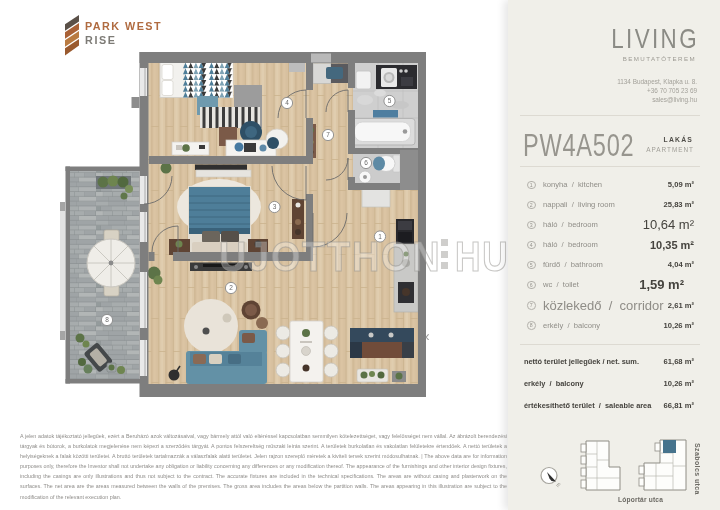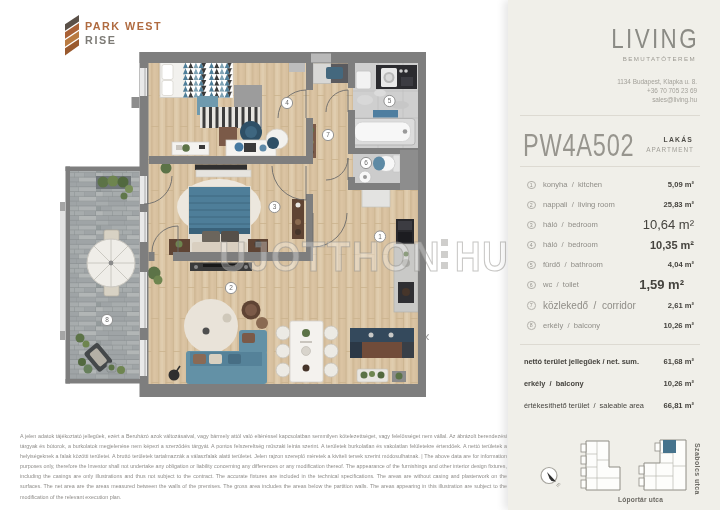--- a/index.html
+++ b/index.html
@@ -701,21 +701,21 @@
   </div>
 
 <div class="abs" style="left:508px;top:278.4px;width:212px;height:14px;">
     <span class="abs" style="left:19px;top:2.5px;width:6.6px;height:6.6px;border:0.9px solid #b3b1ab;border-radius:50%;font-size:5.2px;color:#97958f;text-align:center;line-height:6.8px;">6</span>
     <span class="abs" style="left:35px;top:0px;font-size:7.6px;color:#8f8d87;line-height:14px;">wc&nbsp;&nbsp;/&nbsp;&nbsp;toilet</span>
     <span class="abs" style="right:36px;top:0px;font-size:13px;font-weight:bold;color:#45433e;line-height:14px;">1,59 m²</span>
   </div>
 
 <div class="abs" style="left:508px;top:298.5px;width:212px;height:14px;">
     <span class="abs" style="left:19px;top:2.5px;width:6.6px;height:6.6px;border:0.9px solid #b3b1ab;border-radius:50%;font-size:5.2px;color:#97958f;text-align:center;line-height:6.8px;">7</span>
-    <span class="abs" style="left:35px;top:0px;font-size:10px;color:#8f8d87;line-height:14px;">közlekedő&nbsp;&nbsp;/&nbsp;&nbsp;corridor</span>
+    <span class="abs" style="left:35px;top:0px;font-size:13px;color:#8f8d87;line-height:14px;">közlekedő&nbsp;&nbsp;/&nbsp;&nbsp;corridor</span>
     <span class="abs" style="right:26px;top:0px;font-size:7.6px;font-weight:bold;color:#45433e;line-height:14px;">2,61 m²</span>
   </div>
 
 <div class="abs" style="left:508px;top:318.5px;width:212px;height:14px;">
     <span class="abs" style="left:19px;top:2.5px;width:6.6px;height:6.6px;border:0.9px solid #b3b1ab;border-radius:50%;font-size:5.2px;color:#97958f;text-align:center;line-height:6.8px;">8</span>
     <span class="abs" style="left:35px;top:0px;font-size:7.6px;color:#8f8d87;line-height:14px;">erkély&nbsp;&nbsp;/&nbsp;&nbsp;balcony</span>
     <span class="abs" style="right:26px;top:0px;font-size:7.6px;font-weight:bold;color:#45433e;line-height:14px;">10,26 m²</span>
   </div>
 
 <div class="abs" style="left:520px;top:344px;width:180px;height:1px;background:#dddad2;"></div>
@@ -724,21 +724,21 @@
     <span class="abs" style="left:16px;top:0px;font-size:7.4px;font-weight:bold;color:#45433e;line-height:14px;">nettó terület jellegűek / net. sum.</span>
     <span class="abs" style="right:26px;top:0px;font-size:7.6px;font-weight:bold;color:#45433e;line-height:14px;">61,68 m²</span>
   </div>
 
 <div class="abs" style="left:508px;top:377.0px;width:212px;height:14px;">
     <span class="abs" style="left:16px;top:0px;font-size:7.4px;font-weight:bold;color:#45433e;line-height:14px;">erkély &nbsp;/&nbsp; balcony</span>
     <span class="abs" style="right:26px;top:0px;font-size:7.6px;font-weight:bold;color:#45433e;line-height:14px;">10,26 m²</span>
   </div>
 
 <div class="abs" style="left:508px;top:399.0px;width:212px;height:14px;">
-    <span class="abs" style="left:16px;top:0px;font-size:7.4px;font-weight:normal;color:#45433e;line-height:14px;">értékesíthető terület &nbsp;/&nbsp; saleable area</span>
+    <span class="abs" style="left:16px;top:0px;font-size:7.4px;font-weight:bold;color:#45433e;line-height:14px;">értékesíthető terület &nbsp;/&nbsp; saleable area</span>
     <span class="abs" style="right:26px;top:0px;font-size:7.6px;font-weight:bold;color:#45433e;line-height:14px;">66,81 m²</span>
   </div>
 
 <svg class="abs" style="left:530px;top:430px;" width="180" height="80" viewBox="0 0 180 80">
 
 <g>
       <circle cx="19" cy="45.5" r="8" fill="#ffffff" stroke="#a5a39c" stroke-width="1.2"></circle>
       <polygon points="17,42 26,51.5 21.5,51 19.5,48.5" fill="#2f2f2f"></polygon>
       <text x="28" y="56" font-size="5" fill="#8a8880" transform="rotate(40 28 53)">É</text>
     </g>

